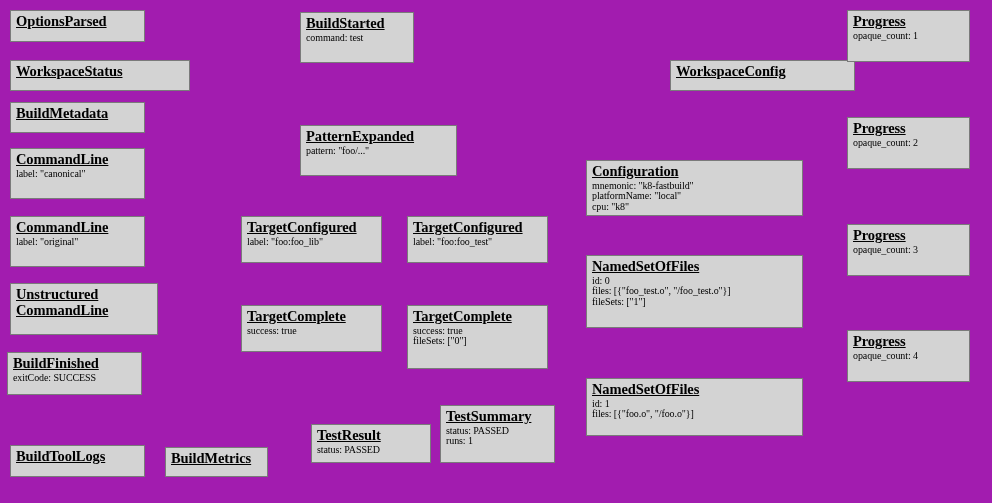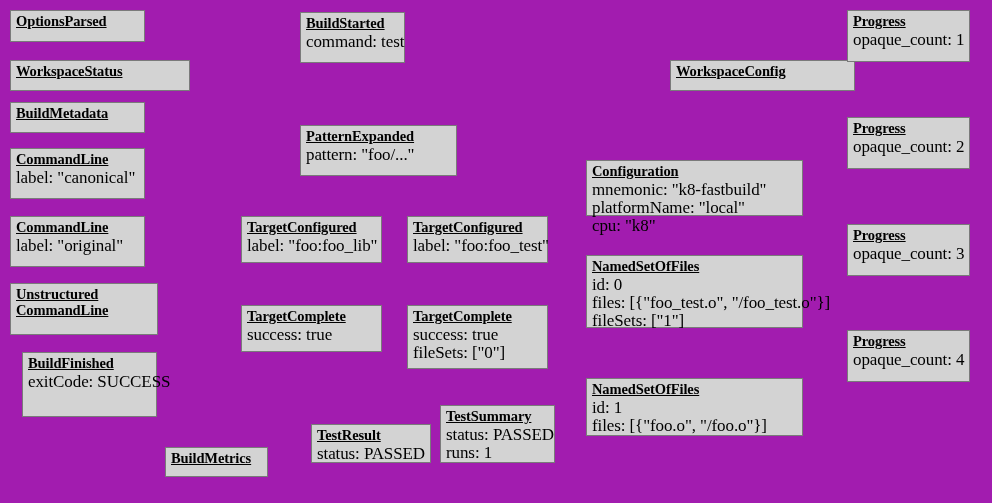--- a/index.html
+++ b/index.html
@@ -36,21 +36,21 @@
   }
   .node-title.wrap {
     white-space: pre-line;
   }
   .node-fields {
     display: block;
     margin-top: 1px;
   }
   .node-field {
     display: block;
-    font-size: 17px;
+    font-size: 10px;
     font-weight: normal;
     white-space: pre;
     letter-spacing: -0.1px;
   }
 </style>
 </head>
 <body>
 
 <div id="canvas">
     <div class="node" style="left: 10px; top: 10px; width: 135px; height: 32px; background: rgb(211, 211, 211); border-color: rgb(122, 122, 122); color: rgb(0, 0, 0);">
@@ -71,30 +71,33 @@
     <div class="node" style="left: 10px; top: 216px; width: 135px; height: 51px; background: rgb(211, 211, 211); border-color: rgb(122, 122, 122); color: rgb(0, 0, 0);">
       <span class="node-title">CommandLine</span>
       <span class="node-fields">
         <span class="node-field">label: "original"</span>
       </span>
     </div>
     <div class="node" style="left: 10px; top: 283px; width: 148px; height: 52px; background: rgb(211, 211, 211); border-color: rgb(122, 122, 122); color: rgb(0, 0, 0);">
       <span class="node-title wrap">Unstructured
 CommandLine</span>
     </div>
-    <div class="node" style="left: 22px; top: 352px; width: 135px; height: 65px; background: rgb(211, 211, 211); border-color: rgb(122, 122, 122); color: rgb(0, 0, 0);">
+    <div class="node" style="left: 7px; top: 352px; width: 135px; height: 43px; background: rgb(211, 211, 211); border-color: rgb(122, 122, 122); color: rgb(0, 0, 0);">
       <span class="node-title">BuildFinished</span>
       <span class="node-fields">
         <span class="node-field">exitCode: SUCCESS</span>
       </span>
     </div>
+    <div class="node" style="left: 10px; top: 445px; width: 135px; height: 32px; background: rgb(211, 211, 211); border-color: rgb(122, 122, 122); color: rgb(0, 0, 0);">
+      <span class="node-title">BuildToolLogs</span>
+    </div>
     <div class="node" style="left: 165px; top: 447px; width: 103px; height: 30px; background: rgb(211, 211, 211); border-color: rgb(122, 122, 122); color: rgb(0, 0, 0);">
       <span class="node-title">BuildMetrics</span>
     </div>
-    <div class="node" style="left: 300px; top: 12px; width: 105px; height: 51px; background: rgb(211, 211, 211); border-color: rgb(122, 122, 122); color: rgb(0, 0, 0);">
+    <div class="node" style="left: 300px; top: 12px; width: 114px; height: 51px; background: rgb(211, 211, 211); border-color: rgb(122, 122, 122); color: rgb(0, 0, 0);">
       <span class="node-title">BuildStarted</span>
       <span class="node-fields">
         <span class="node-field">command: test</span>
       </span>
     </div>
     <div class="node" style="left: 300px; top: 113px; width: 157px; height: 51px; background: rgb(211, 211, 211); border-color: rgb(122, 122, 122); color: rgb(0, 0, 0); margin-top: 12px;">
       <span class="node-title">PatternExpanded</span>
       <span class="node-fields">
         <span class="node-field">pattern: "foo/..."</span>
       </span>

